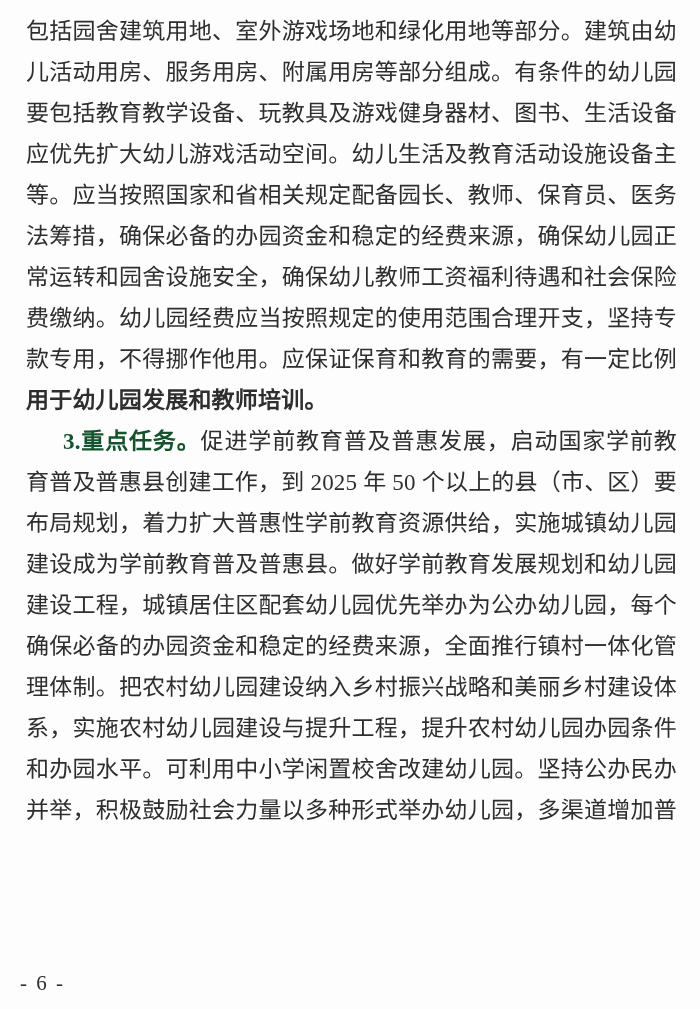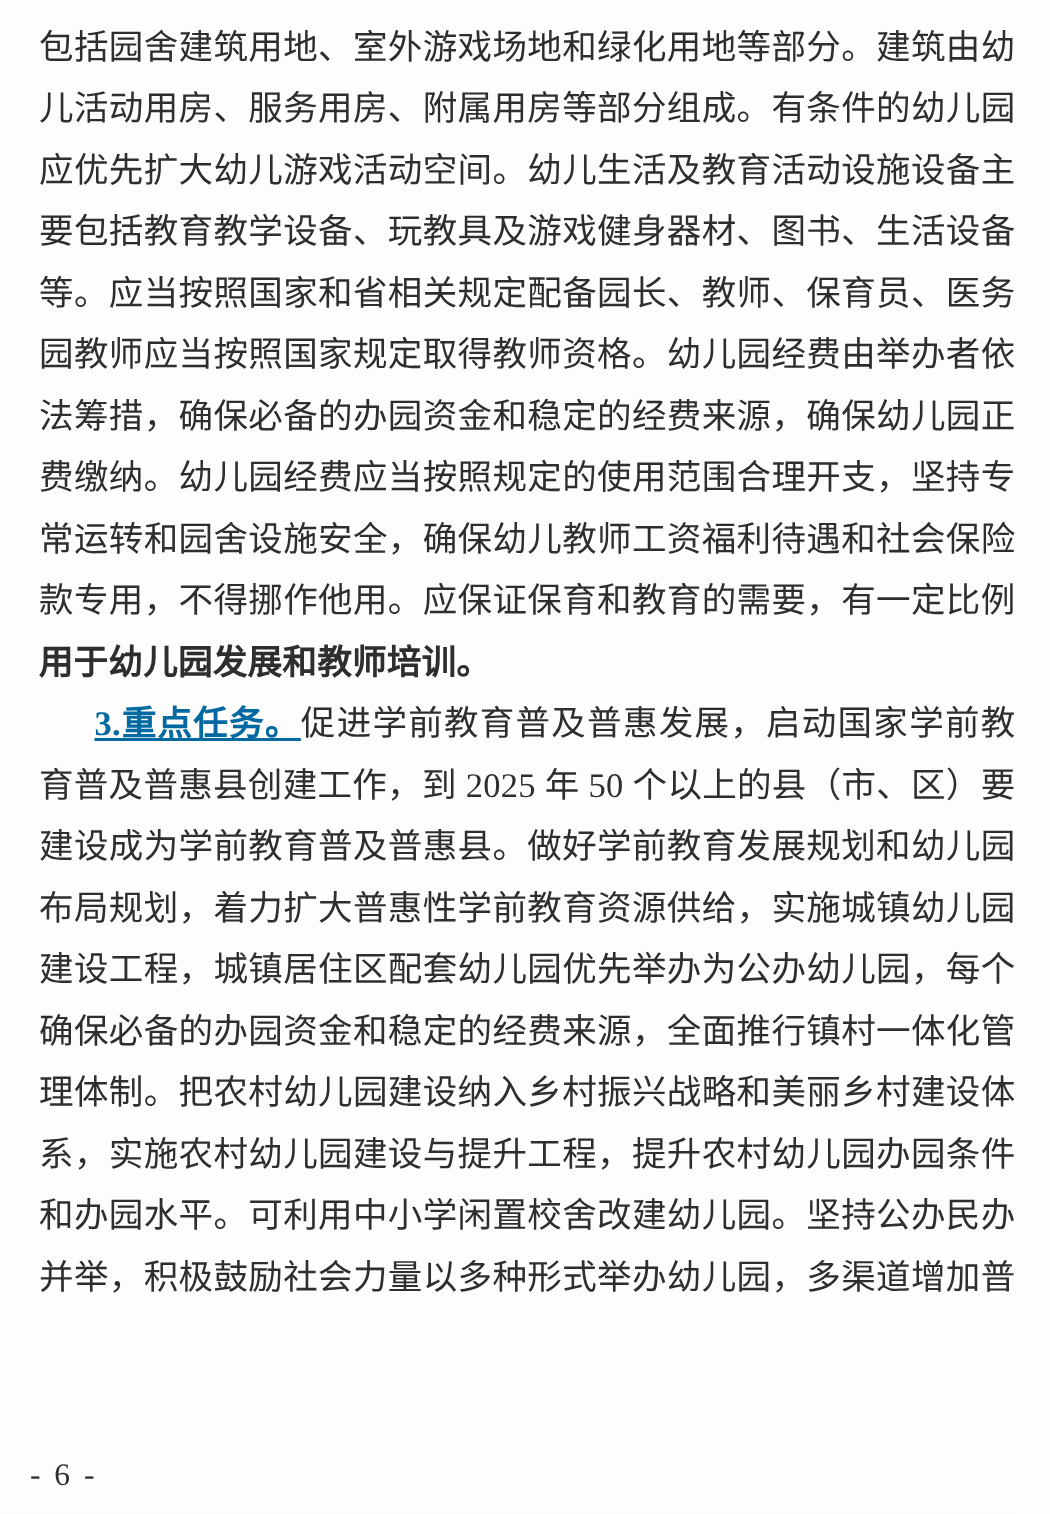--- a/index.html
+++ b/index.html
@@ -32,53 +32,51 @@
   }
   .line.para-end {
     text-align-last: left;
     font-weight: bold;
   }
   .line.indent {
     text-indent: 37px;
   }
   .lead {
     font-weight: 700;
-    color: #0369a1;
-    text-decoration: underline;
+    color: #14532d;
   }
   .page-number {
     position: absolute;
     left: 20px; top: 971px;
     font-size: 21px;
     letter-spacing: 2px;
     color: #2e2e2e;
   }
 </style>
 </head>
 <body>
 
 <div class="page">
   <div class="text-block">
     <div class="line">包括园舍建筑用地、室外游戏场地和绿化用地等部分。建筑由幼</div>
     <div class="line">儿活动用房、服务用房、附属用房等部分组成。有条件的幼儿园</div>
+    <div class="line">要包括教育教学设备、玩教具及游戏健身器材、图书、生活设备</div>
     <div class="line">应优先扩大幼儿游戏活动空间。幼儿生活及教育活动设施设备主</div>
-    <div class="line">要包括教育教学设备、玩教具及游戏健身器材、图书、生活设备</div>
     <div class="line">等。应当按照国家和省相关规定配备园长、教师、保育员、医务</div>
-    <div class="line">园教师应当按照国家规定取得教师资格。幼儿园经费由举办者依</div>
     <div class="line">法筹措，确保必备的办园资金和稳定的经费来源，确保幼儿园正</div>
+    <div class="line">常运转和园舍设施安全，确保幼儿教师工资福利待遇和社会保险</div>
     <div class="line">费缴纳。幼儿园经费应当按照规定的使用范围合理开支，坚持专</div>
-    <div class="line">常运转和园舍设施安全，确保幼儿教师工资福利待遇和社会保险</div>
     <div class="line">款专用，不得挪作他用。应保证保育和教育的需要，有一定比例</div>
     <div class="line para-end">用于幼儿园发展和教师培训。</div>
     <div class="line indent">
       <span class="lead">3.重点任务。</span><span>促进学前教育普及普惠发展，启动国家学前教</span>
     </div>
     <div class="line">育普及普惠县创建工作，到 2025 年 50 个以上的县（市、区）要</div>
+    <div class="line">布局规划，着力扩大普惠性学前教育资源供给，实施城镇幼儿园</div>
     <div class="line">建设成为学前教育普及普惠县。做好学前教育发展规划和幼儿园</div>
-    <div class="line">布局规划，着力扩大普惠性学前教育资源供给，实施城镇幼儿园</div>
     <div class="line">建设工程，城镇居住区配套幼儿园优先举办为公办幼儿园，每个</div>
     <div class="line">确保必备的办园资金和稳定的经费来源，全面推行镇村一体化管</div>
     <div class="line">理体制。把农村幼儿园建设纳入乡村振兴战略和美丽乡村建设体</div>
     <div class="line">系，实施农村幼儿园建设与提升工程，提升农村幼儿园办园条件</div>
     <div class="line">和办园水平。可利用中小学闲置校舍改建幼儿园。坚持公办民办</div>
     <div class="line">并举，积极鼓励社会力量以多种形式举办幼儿园，多渠道增加普</div>
   </div>
   <div class="page-number">- 6 -</div>
 </div>
 

